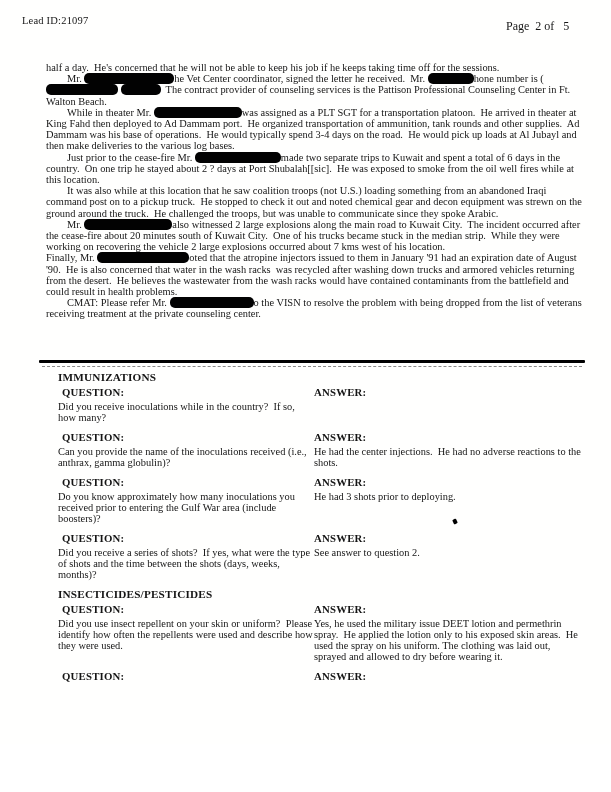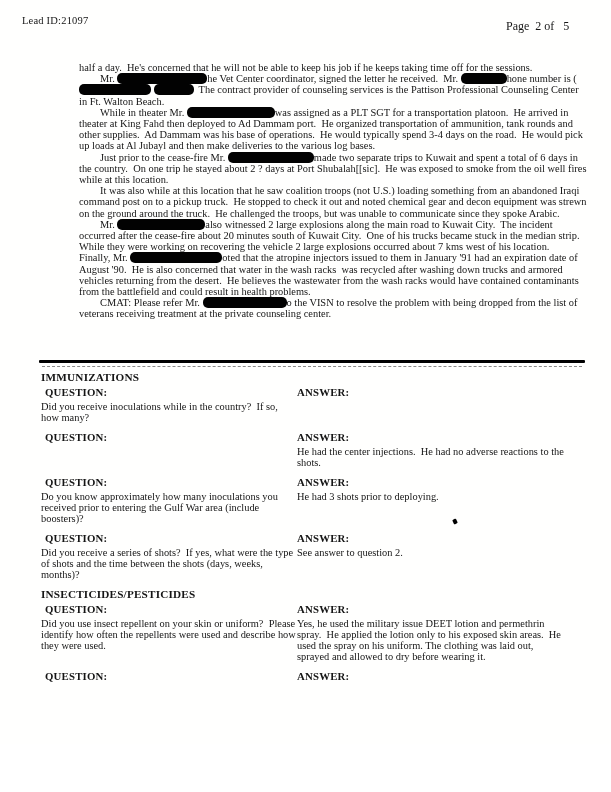--- a/index.html
+++ b/index.html
@@ -3,29 +3,29 @@
 <meta charset="utf-8">
 <style>
   html,body{margin:0;padding:0;background:#ffffff;}
   .page{
     position:relative;width:611px;height:744px;background:#fffffe;
     font-family:"Liberation Serif",serif;color:#151515;overflow:hidden;
   }
   .hdr-left{position:absolute;left:22px;top:15px;font-size:10.5px;white-space:pre;letter-spacing:.2px;}
   .hdr-right{position:absolute;left:506px;top:19px;font-size:12px;white-space:pre;}
   .narrative{position:absolute;left:46px;top:62px;width:542px;font-size:10.4px;line-height:11.2px;}
-  .para{white-space:pre-wrap;margin-left:33px;}
+  .para{white-space:pre-wrap;}
   .para.indent{text-indent:21px;}
   .redact{
     display:inline-block;height:11px;background:#020202;border-radius:5px;
     vertical-align:-2px;text-indent:0;
   }
   .rule-thick{position:absolute;left:39px;top:360px;width:546px;height:3px;background:#000;border-radius:1px;}
   .rule-thin{position:absolute;left:42px;top:366px;width:540px;height:0;border-top:1px dashed #8a8a8a;}
-  .qa{position:absolute;left:41px;top:372px;width:540px;font-size:10.4px;line-height:11px;}
+  .qa{position:absolute;left:58px;top:372px;width:540px;font-size:10.4px;line-height:11px;}
   .sec-title{font-weight:bold;font-size:11.2px;margin:0 0 4px 0;letter-spacing:.2px;}
   .qa-row{display:grid;grid-template-columns:256px 1fr;margin-bottom:9px;}
   .lbl{font-weight:bold;font-size:10.8px;margin-bottom:3px;letter-spacing:.2px;}
   .qcell .lbl{padding-left:4px;}
   .qtext{white-space:pre-wrap;width:256px;}
   .atext{white-space:pre-wrap;width:268px;}
   .speck{position:absolute;left:453px;top:519px;width:4px;height:5px;background:#000;
     transform:rotate(-25deg);border-radius:1px;}
 </style>
 </head>
@@ -56,20 +56,21 @@
           <div class="lbl">QUESTION:</div>
           <div class="qtext">Did you receive inoculations while in the country?  If so, how many?</div>
         </div>
         <div class="acell">
           <div class="lbl">ANSWER:</div>
         </div>
       </div>
       <div class="qa-row">
         <div class="qcell">
           <div class="lbl">QUESTION:</div>
+          <div class="qtext">Can you provide the name of the inoculations received (i.e., anthrax, gamma globulin)?</div>
         </div>
         <div class="acell">
           <div class="lbl">ANSWER:</div>
           <div class="atext">He had the center injections.  He had no adverse reactions to the shots.</div>
         </div>
       </div>
       <div class="qa-row">
         <div class="qcell">
           <div class="lbl">QUESTION:</div>
           <div class="qtext">Do you know approximately how many inoculations you received prior to entering the Gulf War area (include boosters)?</div>

